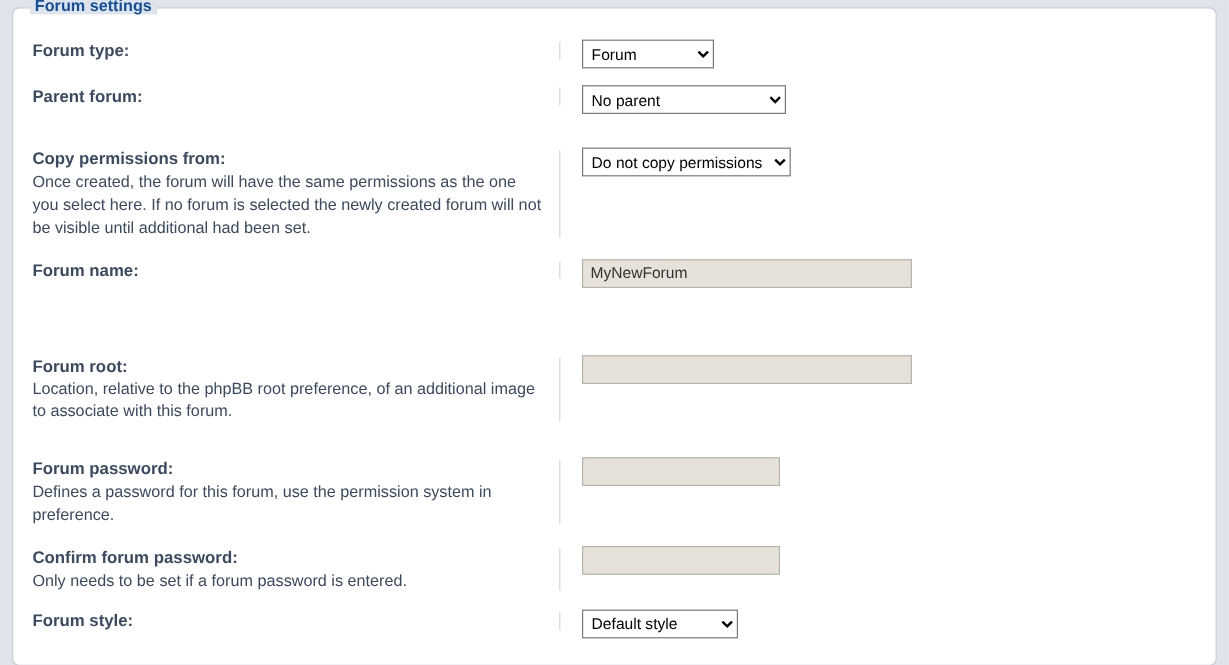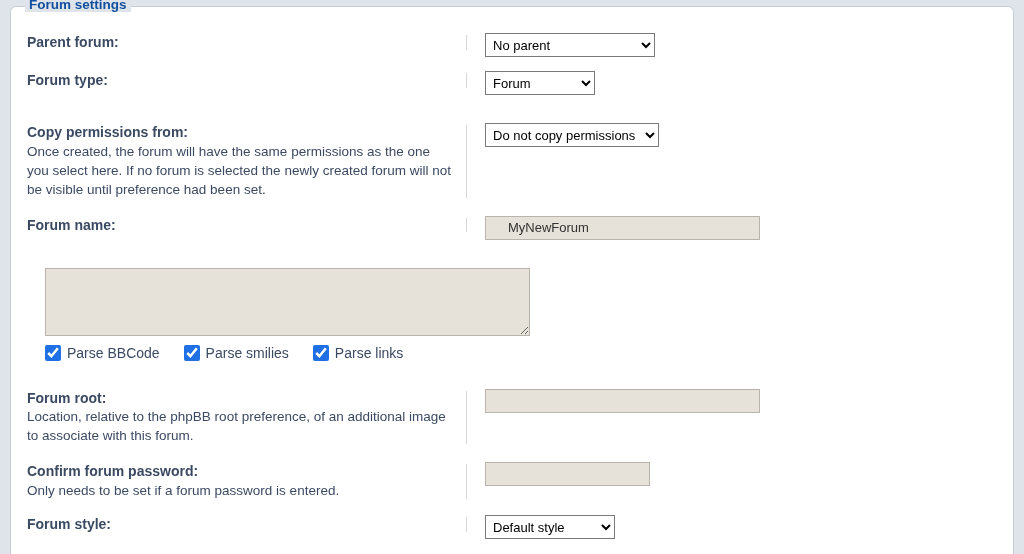--- a/index.html
+++ b/index.html
@@ -71,21 +71,21 @@
       background: #fff;
       border: 1px solid #7a7a7a;
       padding: 2px 3px;
       height: 24px;
       font-family: inherit;
     }
     input[type="text"], input[type="password"] {
       background: #e6e1d9;
       border: 1px solid #b9b4ab;
       height: 24px;
-      padding: 3px 22px;
+      padding: 3px 6px;
       font-size: 13px;
       color: #333;
       font-family: inherit;
     }
     .wide { width: 275px; }
     .med  { width: 165px; }
     textarea {
       width: 485px;
       height: 68px;
       background: #e6e1d9;
@@ -111,91 +111,83 @@
   </style>
 </head>
 <body>
 
 <div class="panel-wrap">
   <div class="panel">
     <div class="legend">Forum settings</div>
 
     <div class="row">
       <div class="lcol">
+        <div class="flabel">Forum type:</div>
+      </div>
+      <div class="rcol">
+        <select style="width:110px;">
+          <option>Forum</option>
+        </select>
+      </div>
+    </div>
+
+    <div class="row">
+      <div class="lcol">
         <div class="flabel">Parent forum:</div>
       </div>
       <div class="rcol">
         <select style="width:170px;">
           <option>No parent</option>
         </select>
       </div>
     </div>
 
-    <div class="row">
-      <div class="lcol">
-        <div class="flabel">Forum type:</div>
-      </div>
-      <div class="rcol">
-        <select style="width:110px;">
-          <option>Forum</option>
-        </select>
-      </div>
-    </div>
-
     <div class="row tall">
       <div class="lcol">
         <div class="flabel">Copy permissions from:</div>
-        <div class="fhelp">Once created, the forum will have the same permissions as the one you select here. If no forum is selected the newly created forum will not be visible until preference had been set.</div>
+        <div class="fhelp">Once created, the forum will have the same permissions as the one you select here. If no forum is selected the newly created forum will not be visible until additional had been set.</div>
       </div>
       <div class="rcol">
         <select style="width:174px;">
           <option>Do not copy permissions</option>
         </select>
       </div>
     </div>
 
     <div class="row">
       <div class="lcol">
         <div class="flabel">Forum name:</div>
       </div>
       <div class="rcol">
         <input type="text" class="wide" value="MyNewForum" style="">
       </div>
     </div>
 
     <div class="row tall">
-      <div class="rcol">
-        <textarea style=""></textarea>
-        <div class="cbline">
-          <label class="cbitem">
-            <input type="checkbox" checked="" style="">
-            <span>Parse BBCode</span>
-          </label>
-          <label class="cbitem">
-            <input type="checkbox" checked="" style="">
-            <span>Parse smilies</span>
-          </label>
-          <label class="cbitem">
-            <input type="checkbox" checked="" style="">
-            <span>Parse links</span>
-          </label>
-        </div>
-      </div>
     </div>
 
     <div class="row tall">
       <div class="lcol">
         <div class="flabel">Forum root:</div>
         <div class="fhelp">Location, relative to the phpBB root preference, of an additional image to associate with this forum.</div>
       </div>
       <div class="rcol">
         <input type="text" class="wide" value="" style="">
       </div>
     </div>
 
+    <div class="row tall">
+      <div class="lcol">
+        <div class="flabel">Forum password:</div>
+        <div class="fhelp">Defines a password for this forum, use the permission system in preference.</div>
+      </div>
+      <div class="rcol">
+        <input type="password" class="med" value="" style="">
+      </div>
+    </div>
 
     <div class="row">
       <div class="lcol">
         <div class="flabel">Confirm forum password:</div>
         <div class="fhelp">Only needs to be set if a forum password is entered.</div>
       </div>
       <div class="rcol">
         <input type="password" class="med" value="" style="">
       </div>
     </div>

